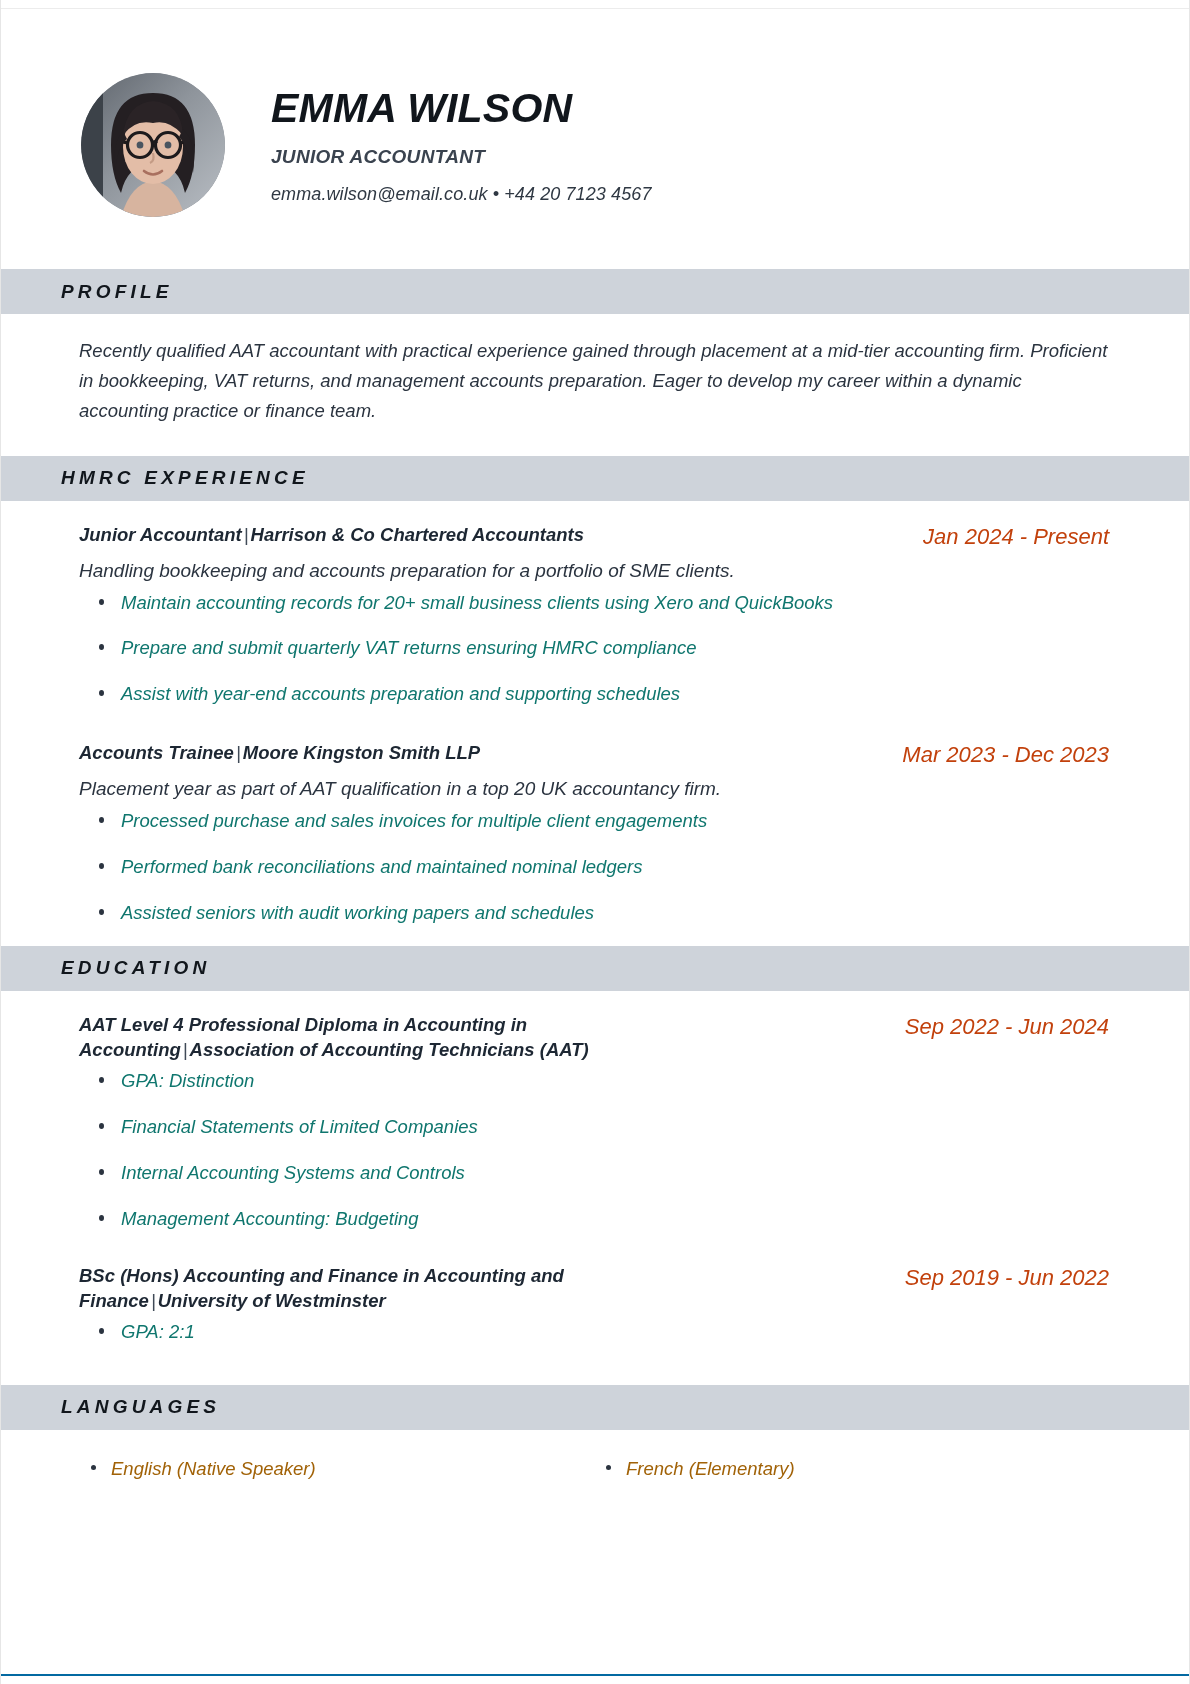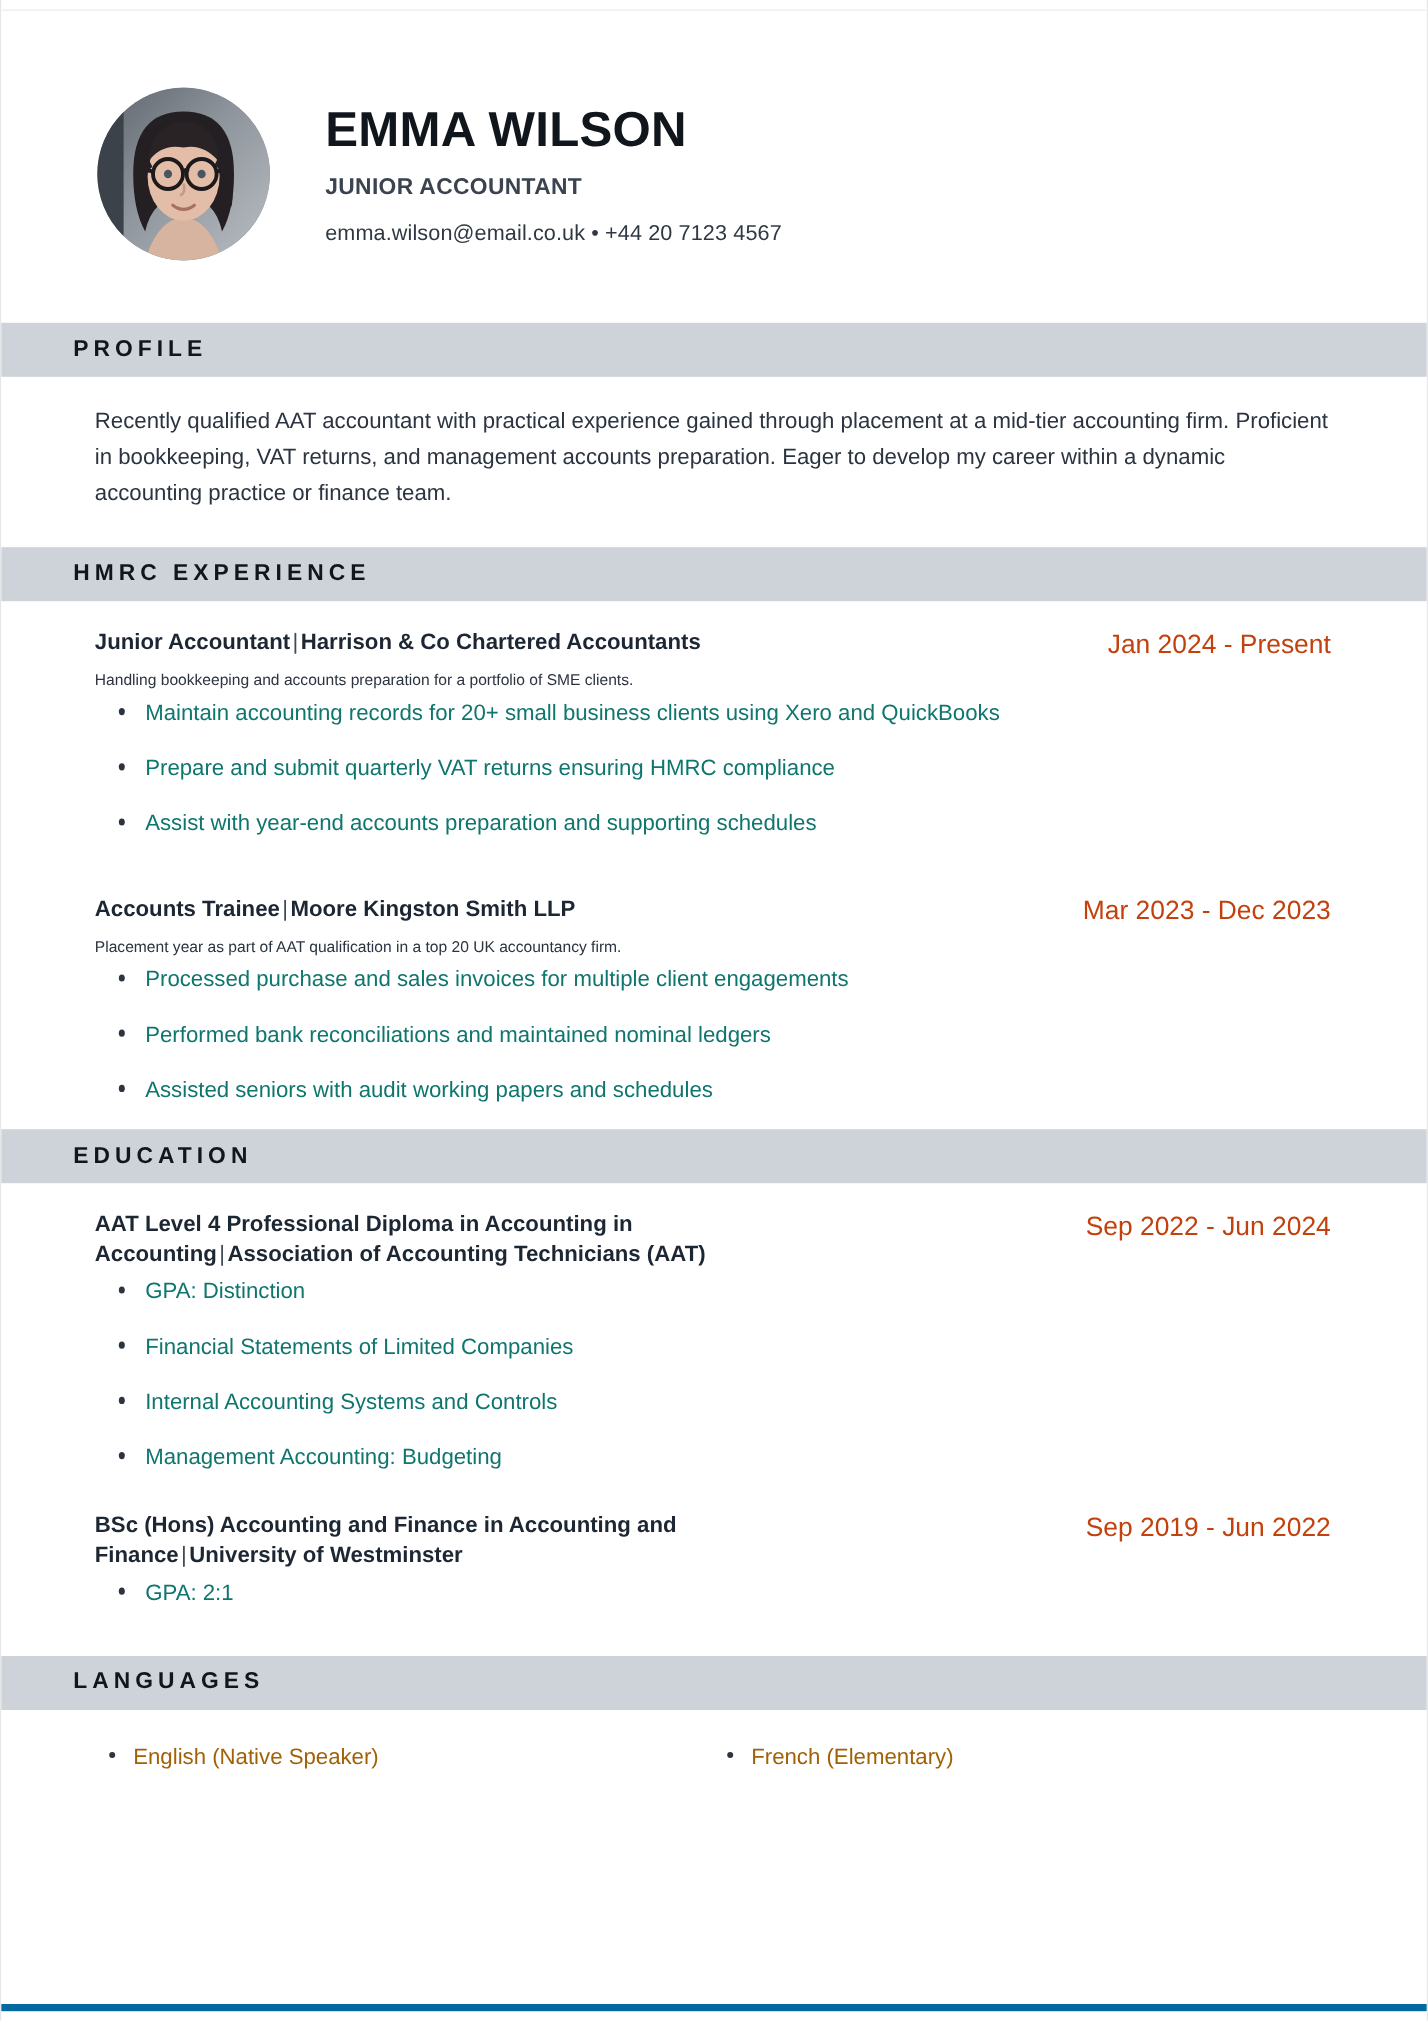--- a/index.html
+++ b/index.html
@@ -24,21 +24,22 @@
     overflow: hidden;
   }
   .sheet {
     position: absolute;
     left: 0;
     top: 8px;
     right: 0;
     bottom: 8px;
     background: #ffffff;
     border-top: 1px solid #ececec;
-    border-bottom: 6px solid #0369a1;
+    border-bottom: 2px solid #0369a1;
+    font-style: italic;
   }
 
   
   .header {
     display: flex;
     align-items: center;
     padding: 64px 80px 52px 80px;
     box-sizing: border-box;
   }
   .avatar {
@@ -125,21 +126,21 @@
     color: #404a57;
     padding: 0 2px;
   }
   .entry-date {
     font-size: 22px;
     color: #c2410c;
     white-space: nowrap;
     padding-top: 1px;
   }
   .entry-desc {
-    font-size: 13px;
+    font-size: 19px;
     color: #2b3440;
     margin: 8px 0 4px 0;
     line-height: 1.4;
   }
   ul.bullets {
     list-style: none;
     margin: 6px 0 0 0;
     padding: 0;
   }
   ul.bullets li {
@@ -271,21 +272,21 @@
           <div class="entry-date">Jan 2024 - Present</div>
         </div>
         <div class="entry-desc">Handling bookkeeping and accounts preparation for a portfolio of SME clients.</div>
         <ul class="bullets">
           <li>Maintain accounting records for 20+ small business clients using Xero and QuickBooks</li>
           <li>Prepare and submit quarterly VAT returns ensuring HMRC compliance</li>
           <li>Assist with year-end accounts preparation and supporting schedules</li>
         </ul>
       </div>
 
-      <div class="entry" style="margin-top:46px;">
+      <div class="entry" style="margin-top:34px;">
         <div class="entry-head">
           <div class="entry-title">
             <span>Accounts Trainee</span><span class="sep">|</span><span>Moore Kingston Smith LLP</span>
           </div>
           <div class="entry-date">Mar 2023 - Dec 2023</div>
         </div>
         <div class="entry-desc">Placement year as part of AAT qualification in a top 20 UK accountancy firm.</div>
         <ul class="bullets">
           <li>Processed purchase and sales invoices for multiple client engagements</li>
           <li>Performed bank reconciliations and maintained nominal ledgers</li>

